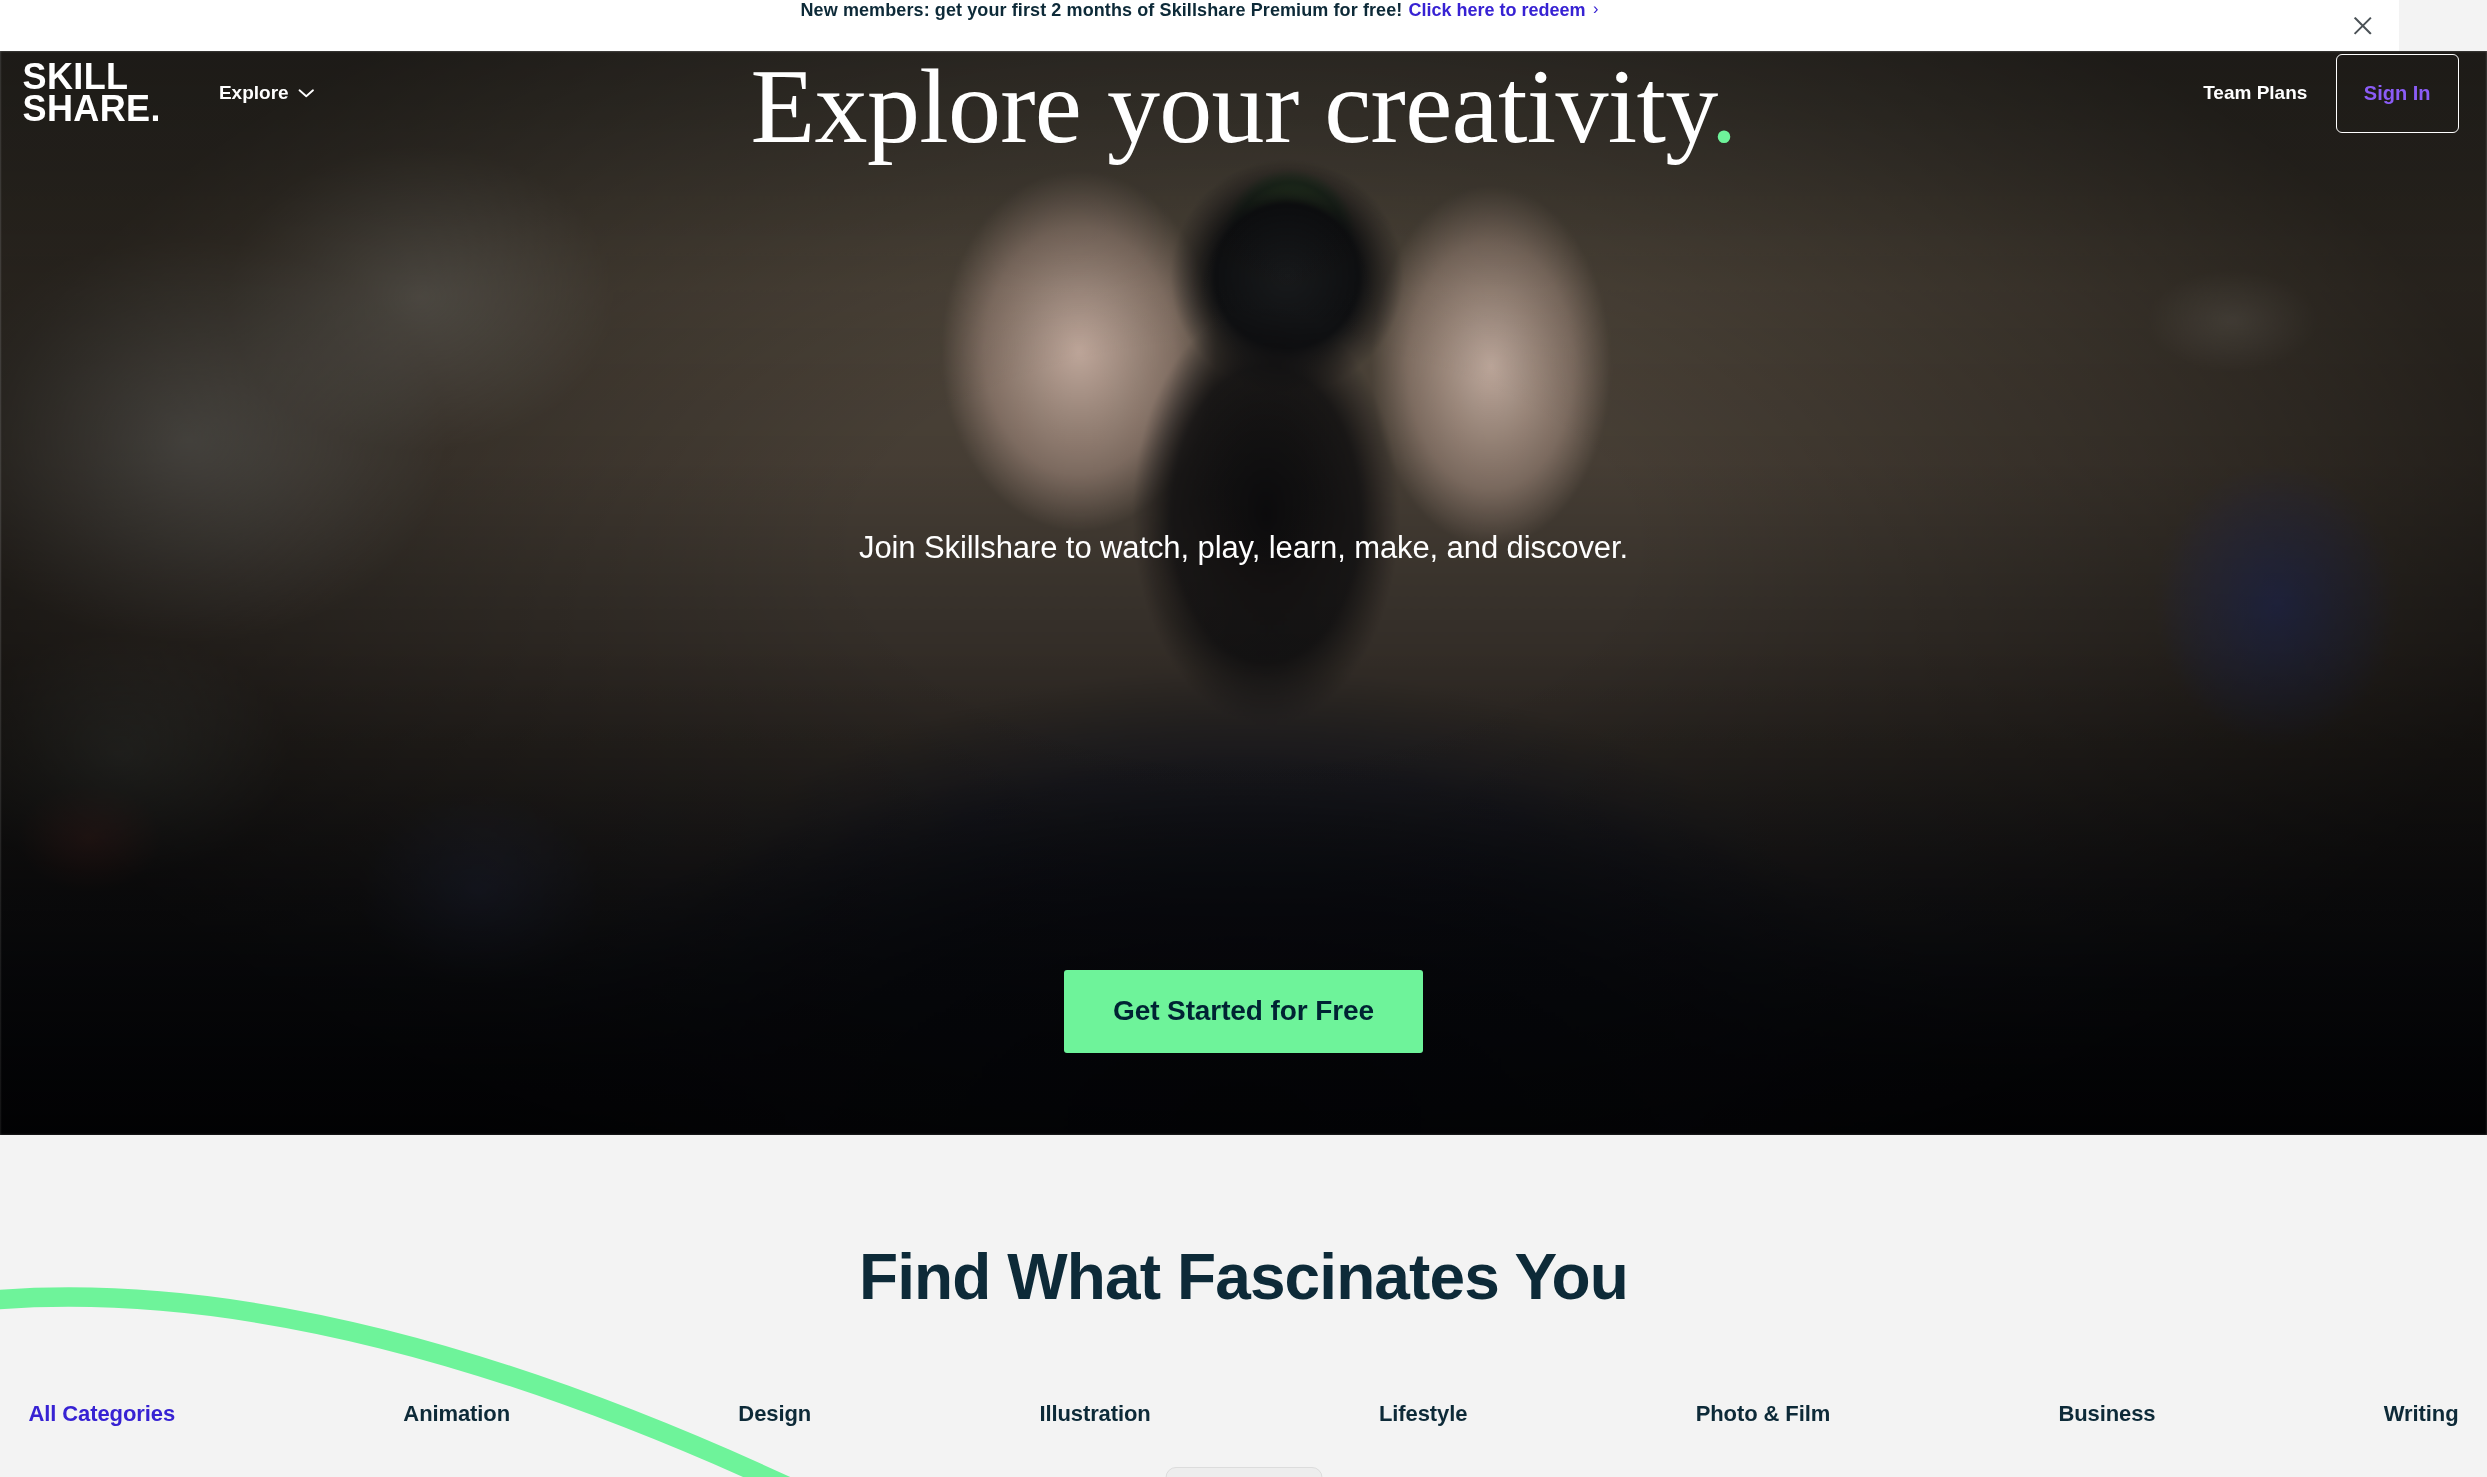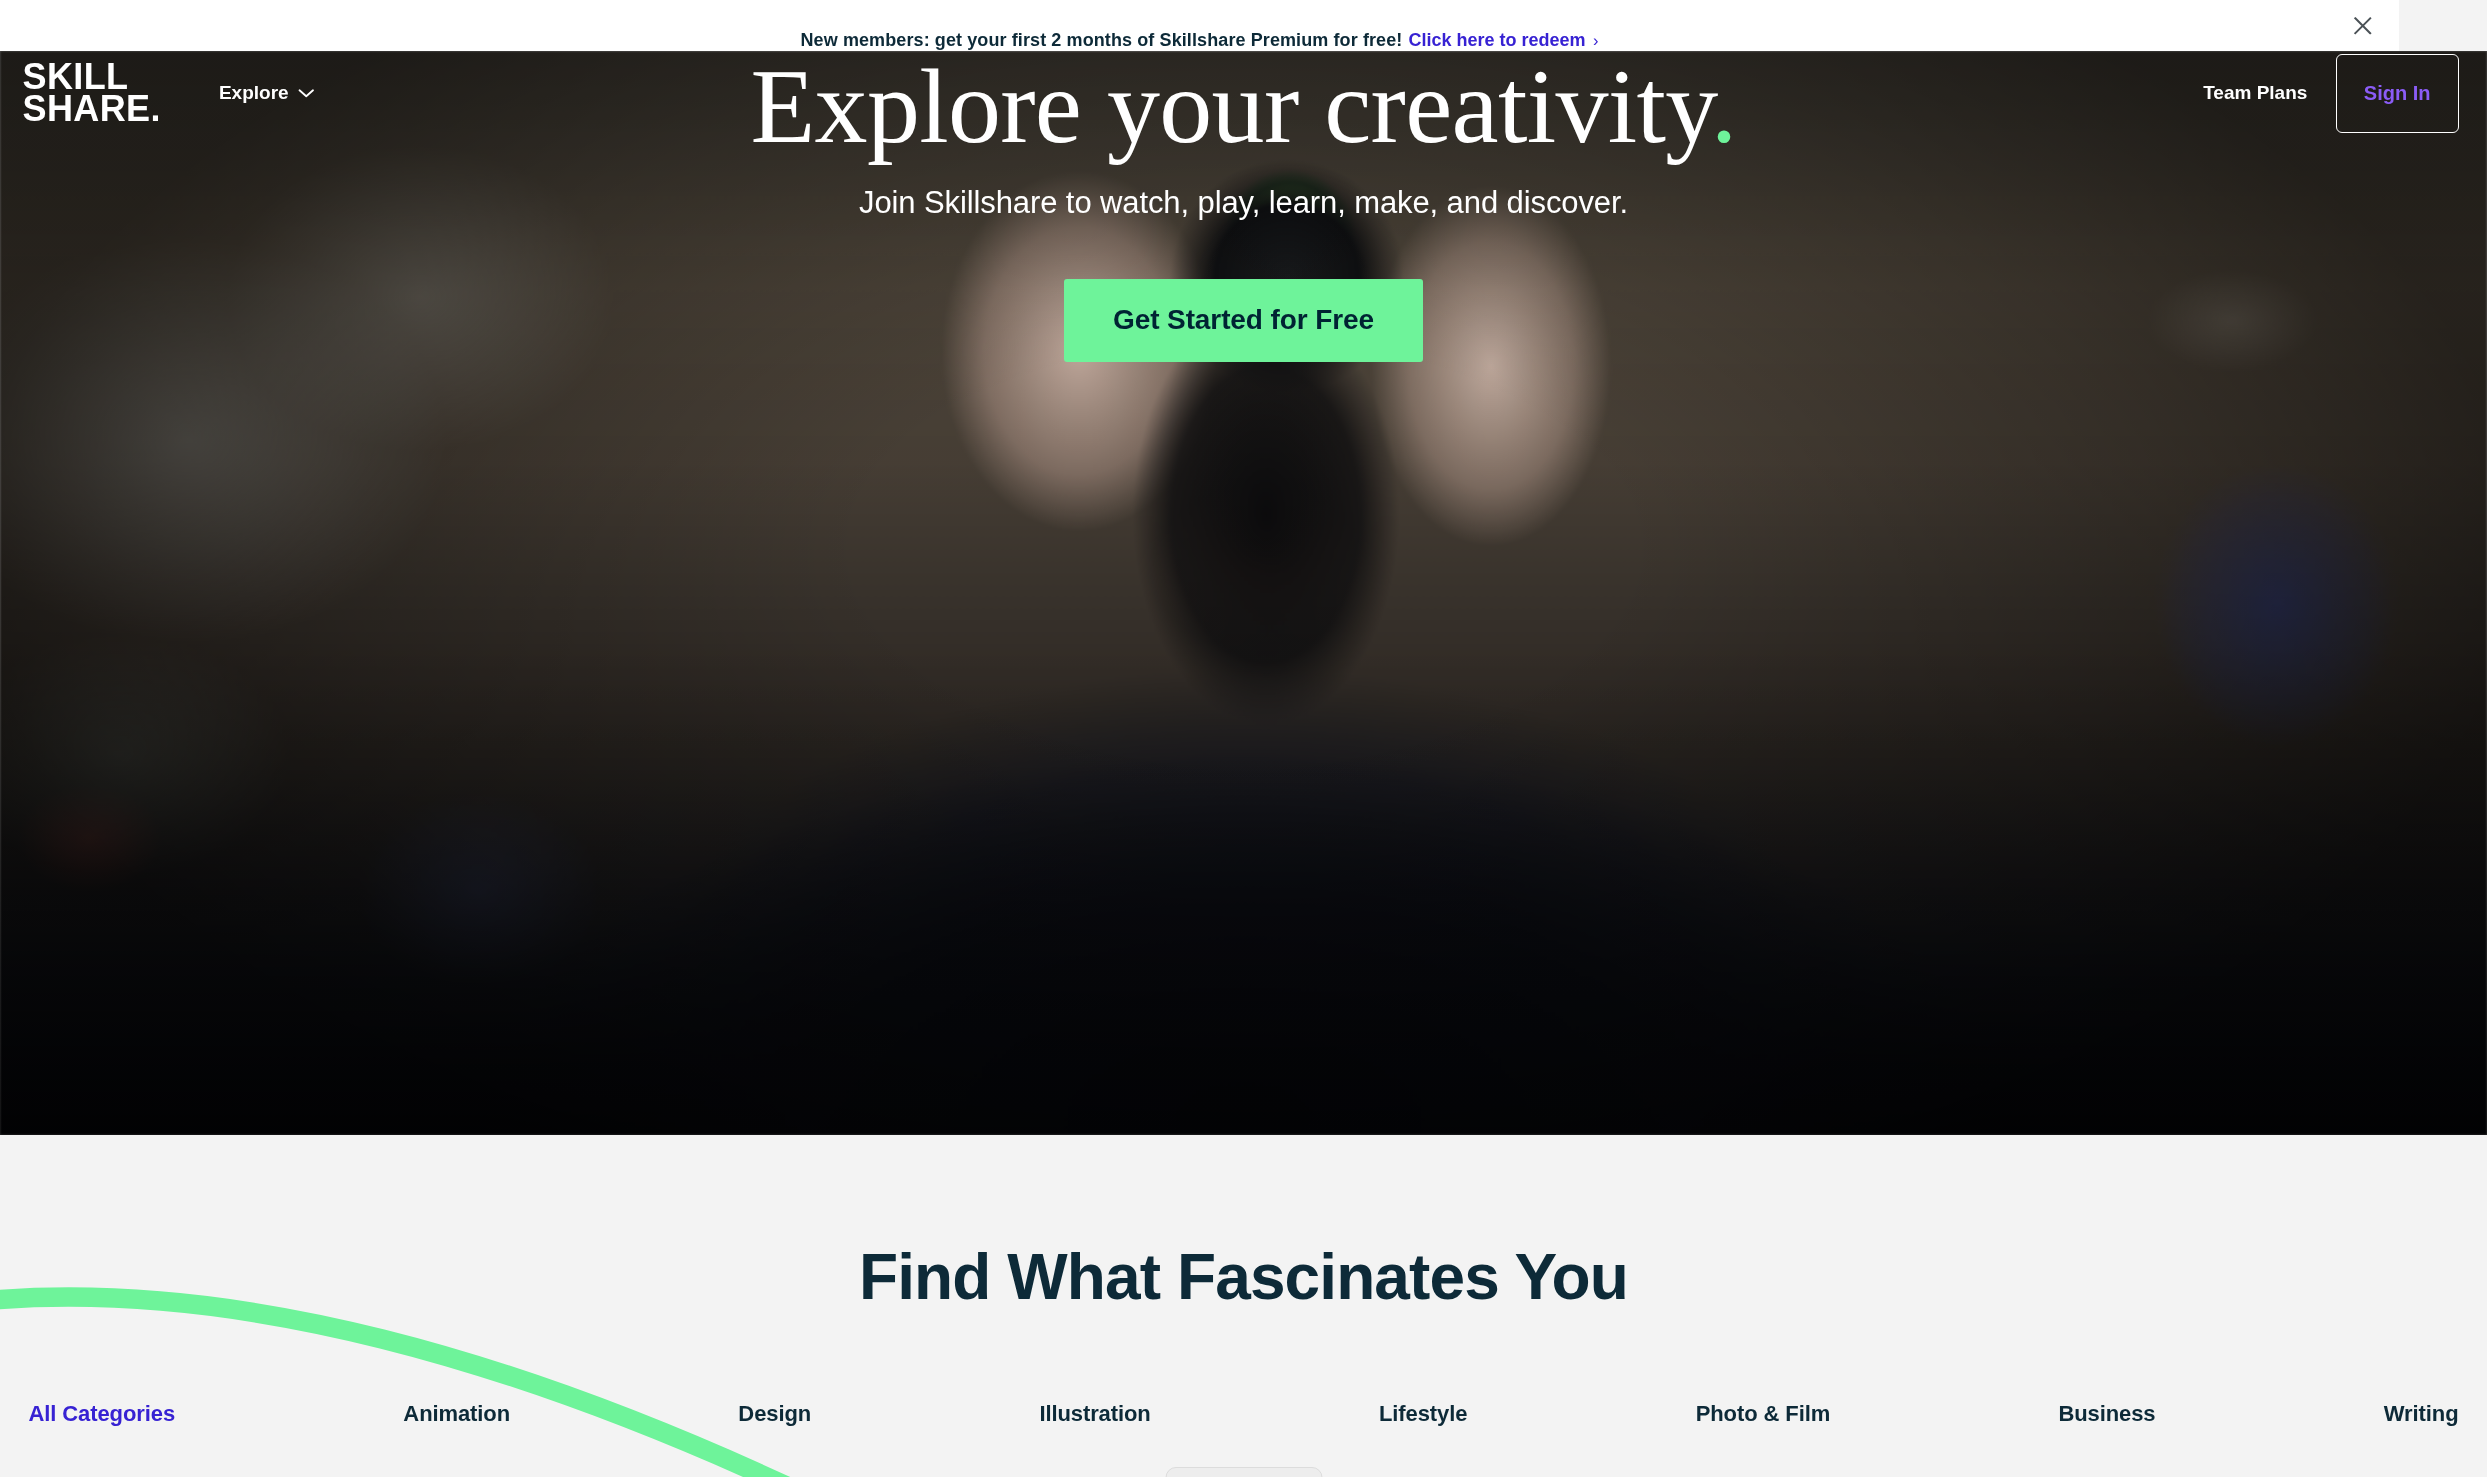--- a/index.html
+++ b/index.html
@@ -7,21 +7,21 @@
   body {
     font-family:"Liberation Sans", sans-serif;
     background:#f3f3f3;
     -webkit-font-smoothing:antialiased;
   }
 
   
   #promo-banner{
     position:absolute; left:0; top:0; width:2399px; height:51px;
     background:#ffffff;
-    display:flex; align-items:flex-end; justify-content:center;
+    display:flex; align-items:flex-start; justify-content:center;
   }
   #promo-text{
     font-size:18px; font-weight:bold; color:#0d2a38; letter-spacing:0.1px;
     white-space:nowrap;
   }
   #promo-link{
     font-size:18px; font-weight:bold; color:#3722d3; margin-left:6px;
     text-decoration:none; white-space:nowrap; cursor:pointer;
   }
   #promo-chevron{
@@ -96,21 +96,21 @@
   #nav-team-plans{ color:#fff; font-size:19px; font-weight:bold; cursor:pointer; white-space:nowrap; }
   #nav-signin{
     color:#8b5cf6; font-size:20px; font-weight:bold;
     border:1.5px solid #fff; border-radius:6px;
     padding:27px 27px; cursor:pointer; white-space:nowrap;
   }
 
   
   #hero-copy{
     position:absolute; left:0; top:0; width:2487px; height:1084px;
-    display:flex; flex-direction:column; align-items:center; justify-content:flex-start;
+    display:flex; flex-direction:column; align-items:center; justify-content:space-between;
     padding-bottom:82px;
   }
   #hero-title{
     font-family:"Liberation Serif", serif;
     color:#fff; font-size:106px; font-weight:400; line-height:1.05;
     letter-spacing:-0.7px; white-space:nowrap;
   }
   #hero-title-dot{ color:#6ef39a; }
   #hero-subtitle{
     margin-top:22.5px; color:#fff; font-size:31px; font-weight:400;

